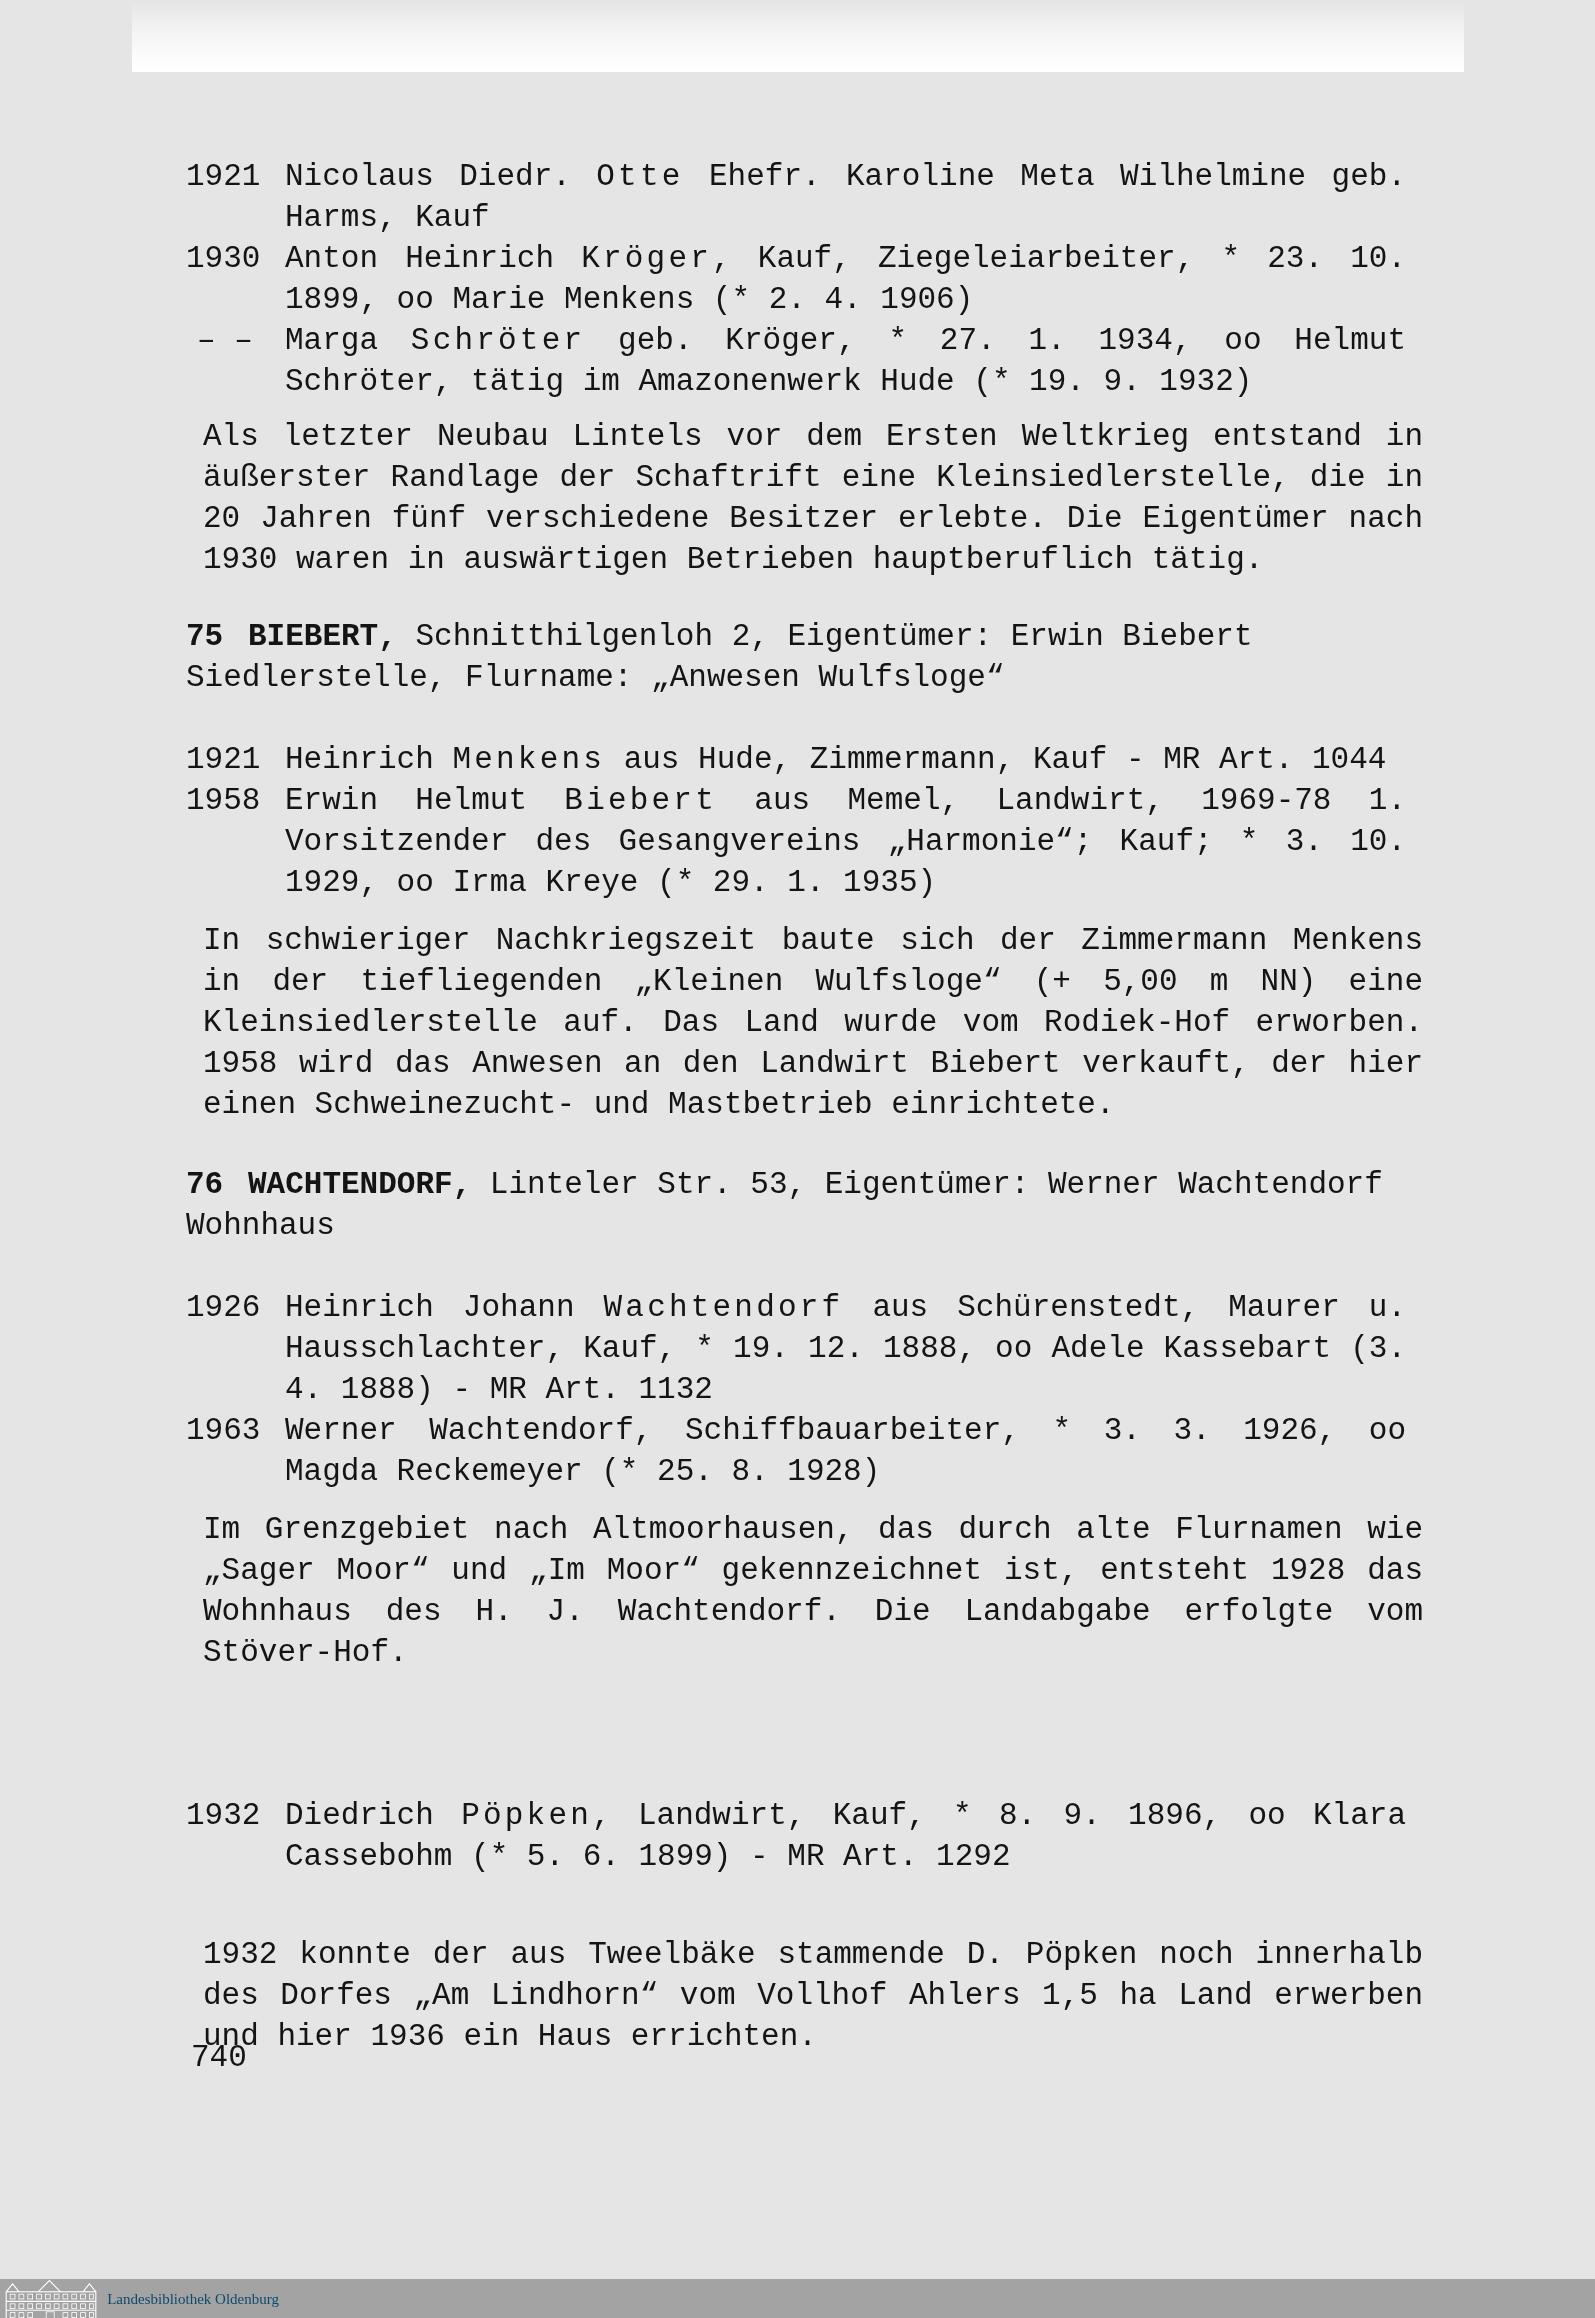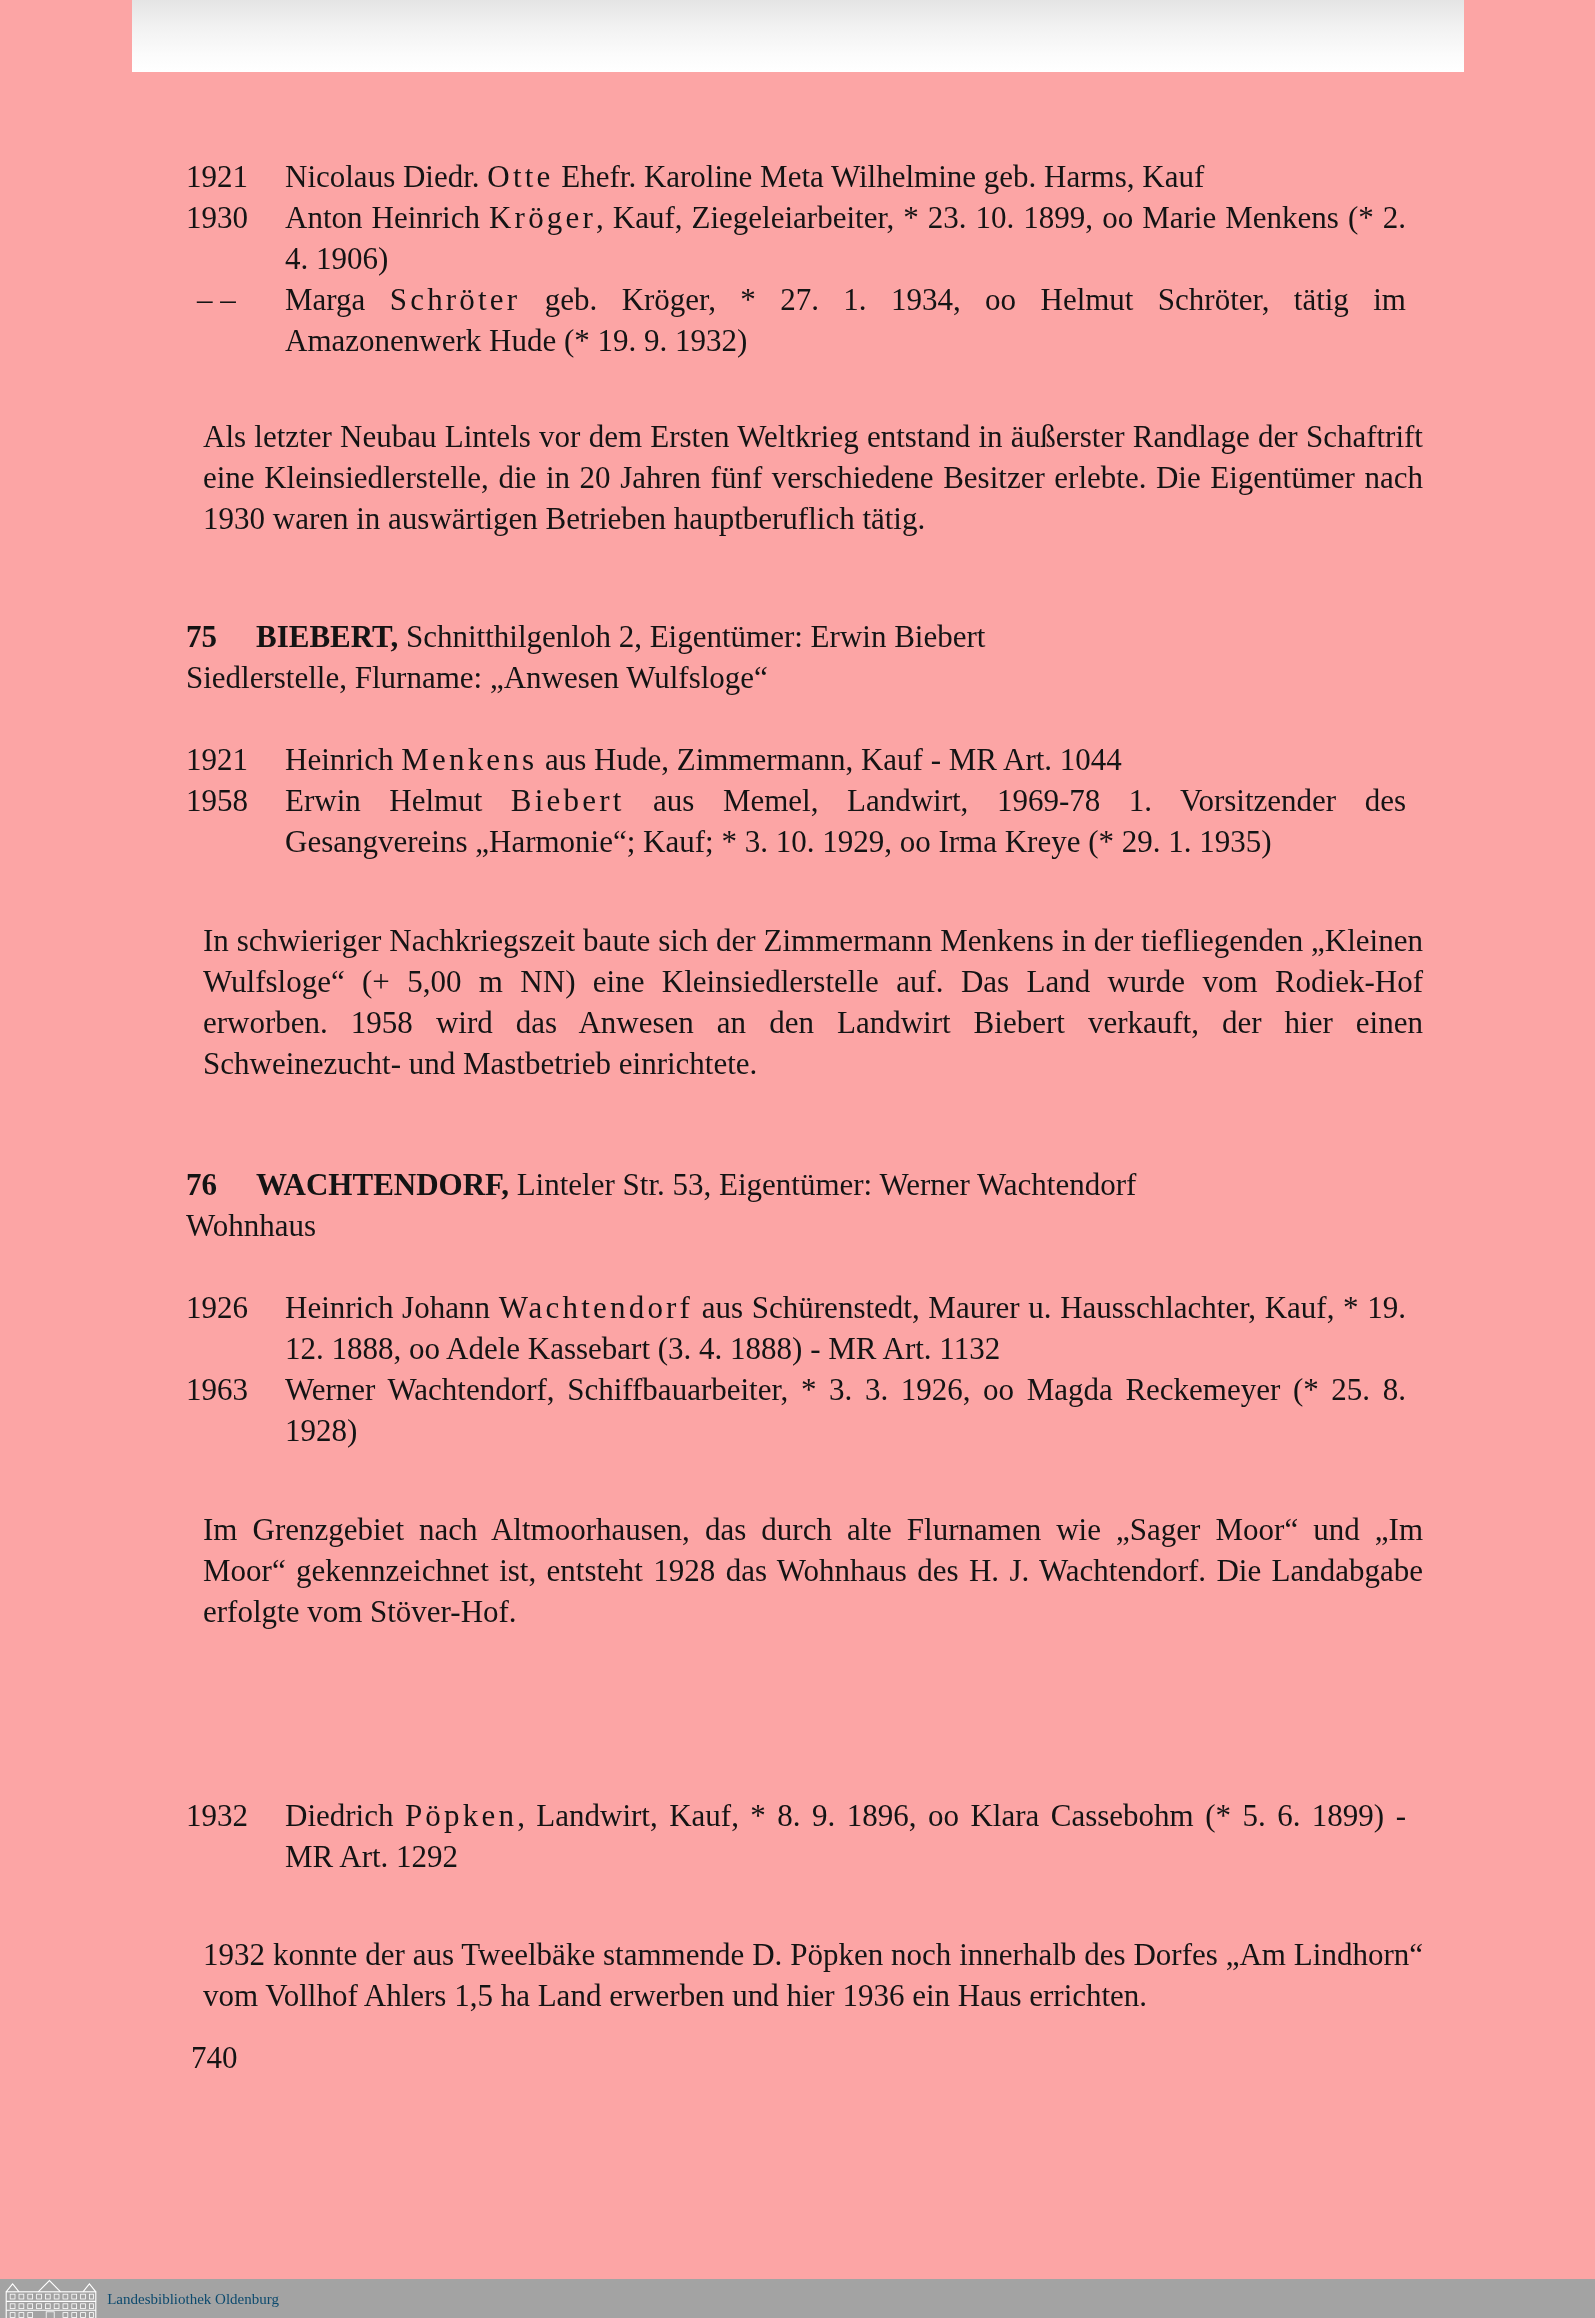--- a/index.html
+++ b/index.html
@@ -4,36 +4,37 @@
 <style>
   html, body { margin: 0; padding: 0; }
   body {
     width: 1595px; height: 2319px; position: relative; overflow: hidden;
     background: #ffffff;
     font-family: "Liberation Serif", "DejaVu Serif", serif;
     color: #141414;
   }
   .page {
     position: absolute; left: 0; top: 0; width: 1595px; height: 2279px;
-    background: #fca5a5;
+    background: #e5e5e5;
+    font-family: Liberation Mono, monospace;
   }
   .scan-band {
     position: absolute; left: 132px; top: 0; width: 1332px; height: 72px;
     background: linear-gradient(to bottom, #e4e4e4 0%, #f1f1f1 35%, #fbfbfb 75%, #ffffff 100%);
   }
   .text-block {
     position: absolute; left: 186px; width: 1220px;
     font-size: 31px; line-height: 41px;
   }
   .entry { display: flex; }
   .entry .year { width: 99px; flex: 0 0 99px; }
   .entry .desc { flex: 1; text-align: justify; text-align-last: left; }
   .para { text-align: justify; text-align-last: left; margin: 17px; }
   .spaced { letter-spacing: 3.2px; }
-  .heading b { font-weight: bold; margin-left: 8px; }
+  .heading b { font-weight: bold; }
   .heading .num { display: inline-block; width: 62px; font-weight: bold; }
   .page-number {
     position: absolute; left: 191px; top: 2040px; font-size: 31px;
   }
   .footer {
     position: absolute; left: 0; top: 2279px; width: 1595px; height: 40px;
     background: #a3a3a3; display: flex; align-items: center;
   }
   .footer .logo { width: 96px; height: 40px; margin-left: 3.2px; }
   .footer .lib-name {

